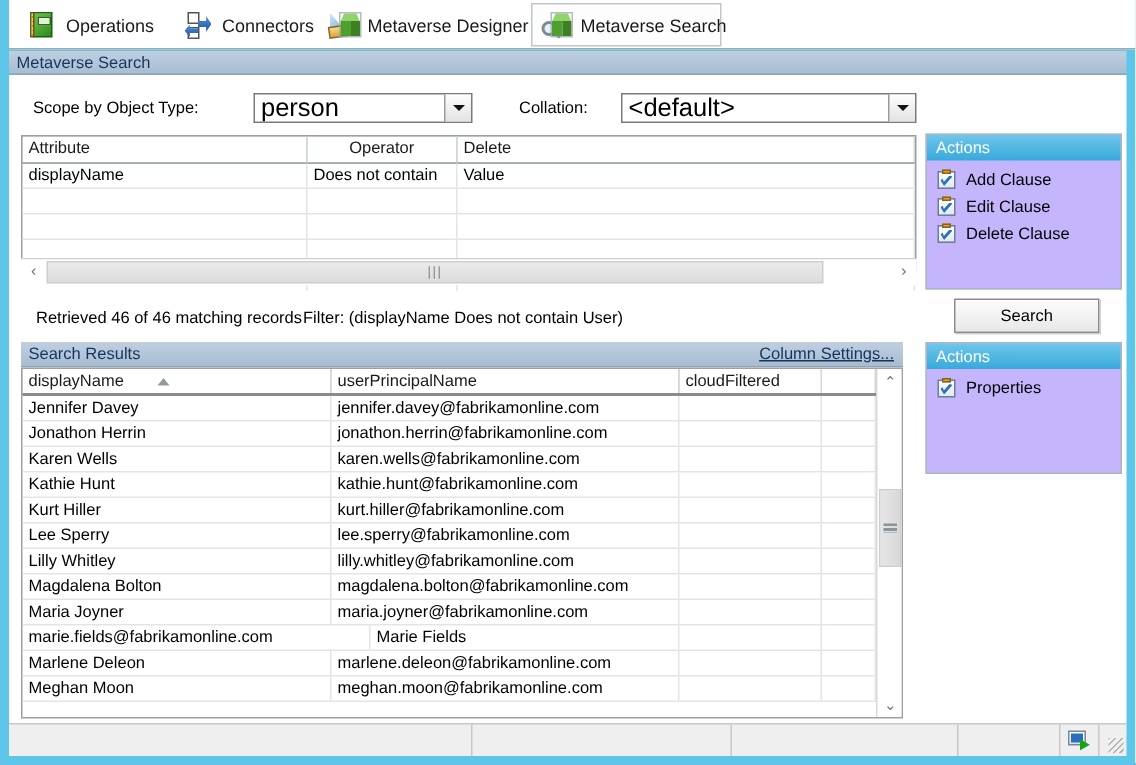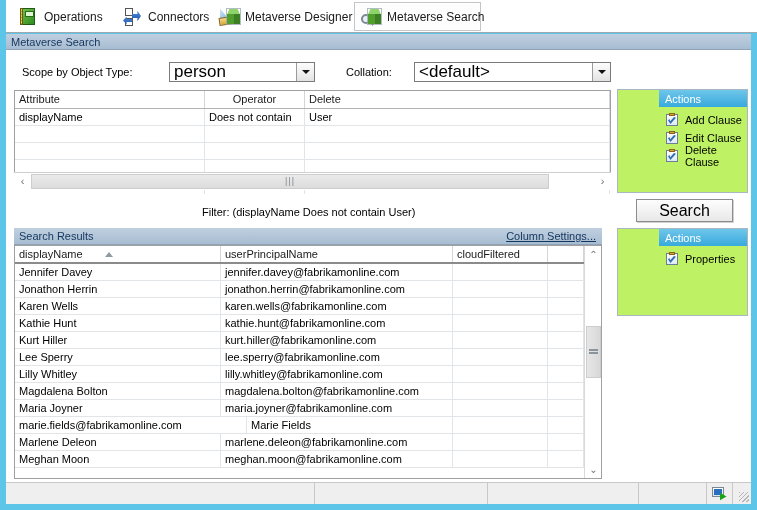--- a/index.html
+++ b/index.html
@@ -167,21 +167,21 @@
   .vs-thumb {
     position:absolute; left:1px; width:15px;
     background: linear-gradient(90deg,#e6e6e6,#d8d8d8);
     border:1px solid #cdcdcd; box-sizing:border-box;
     display:flex; align-items:center; justify-content:center;
   }
   .grip { width:9px; height:6px;
      background: repeating-linear-gradient(180deg,#8a949a 0 2px,transparent 2px 3px); }
 
   
-  .actpanel { position: absolute; background: #bef264; border: 1px solid #a9b7c2; box-sizing: border-box; padding-left: 41px; }
+  .actpanel { position: absolute; background: #c4b5fd; border: 1px solid #a9b7c2; box-sizing: border-box; }
   .actpanel .ahdr {
     height: 17px; background: linear-gradient(180deg,#6fc6ea 0%,#37a9dc 100%);
     color:#ffffff; font-size: 11px; display:flex; align-items:center; padding-left: 6px;
   }
   .actitem { display:flex; align-items:center; height:18px; padding-left:6px; font-size:11px; color:#000; }
   .actitem .alabel { margin-left: 6px; }
   .ico-clip { position: relative; width: 14px; height: 14px; flex: 0 0 14px; }
   .ico-clip .pad { position:absolute; left:1px; top:1px; width:12px; height:12px;
      background: linear-gradient(180deg,#fdfdfd,#dfe9f3); border:1px solid #6d7f93; box-sizing:border-box;}
   .ico-clip .clipt { position:absolute; left:4px; top:0px; width:6px; height:3px; background:#d8a33b; border:1px solid #8a6412; box-sizing:border-box;}
@@ -190,21 +190,21 @@
 
   
   .statusline { position:absolute; font-size:11px; color:#000; }
 
   
   #search-btn {
     position: absolute;
     background: linear-gradient(180deg,#fdfdfd,#e8e8e8);
     border: 1px solid #8c8c8c; box-sizing: border-box;
     display:flex; align-items:center; justify-content:center;
-    font-size: 16px; color:#000;
+    font-size: 11px; color:#000;
     box-shadow: 1px 1px 0 rgba(0,0,0,.18);
   }
 
   
   #sr-header {
     position: absolute;
     background: linear-gradient(180deg,#bfcfe0 0%,#a8bdd2 100%);
     border-bottom: 1px solid #8fa3b8;
     box-sizing:border-box;
     display:flex; align-items:center; justify-content:space-between;
@@ -310,21 +310,21 @@
 
     <div class="grid" style="left:8px;top:40px;width:597px;height:92px;">
       <div class="gridhdr">
         <div class="hc" style="width:190px;">Attribute</div>
         <div class="hc" style="width:100px;justify-content:center;padding-left:0;">Operator</div>
         <div class="hc" style="flex:1;">Delete</div>
       </div>
       <div class="grow">
         <div class="gc" style="width:190px;">displayName</div>
         <div class="gc" style="width:100px;">Does not contain</div>
-        <div class="gc" style="flex:1;">User</div>
+        <div class="gc" style="flex:1;">Value</div>
       </div>
       <div class="grow">
         <div class="gc" style="width:190px;"></div>
         <div class="gc" style="width:100px;"></div>
         <div class="gc" style="flex:1;"></div>
       </div>
       <div class="grow">
         <div class="gc" style="width:190px;"></div>
         <div class="gc" style="width:100px;"></div>
         <div class="gc" style="flex:1;"></div>
@@ -372,20 +372,21 @@
           <span class="ico-clip">
             <span class="pad"></span>
               <span class="clipt"></span>
               <span class="chk"></span>
           </span>
           <span class="alabel">Delete Clause</span>
         </div>
       </div>
     </div>
 
+    <span class="statusline" style="left:18px;top:156px;">Retrieved 46 of 46 matching records</span>
     <span class="statusline" style="left:196px;top:156px;">Filter: (displayName Does not contain User)</span>
 
     <div id="search-btn" style="left:630px;top:149px;width:97px;height:23px;">
       <span>Search</span>
     </div>
 
     <div id="sr-header" style="left:8px;top:178px;width:588px;height:17px;">
       <span>Search Results</span>
       <span id="column-settings">Column Settings...</span>
     </div>

